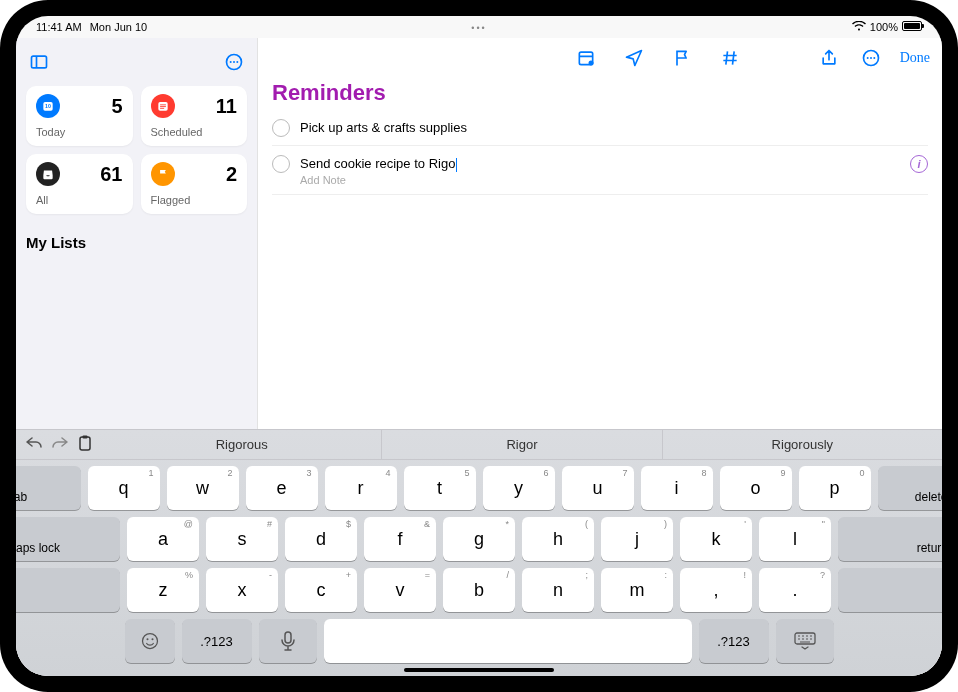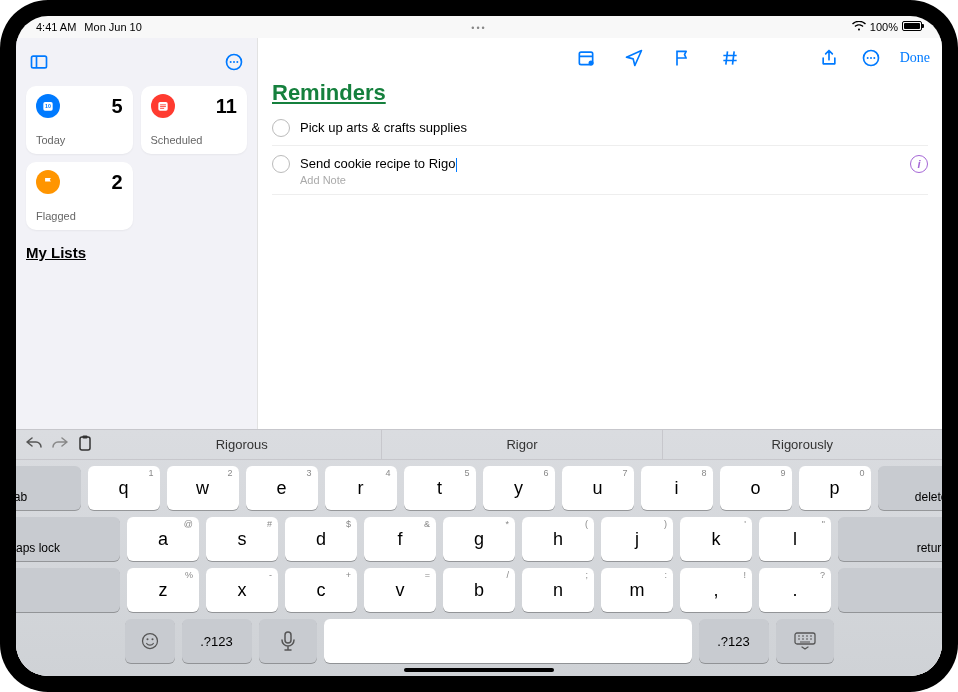--- a/index.html
+++ b/index.html
@@ -33,29 +33,29 @@
   .sidebar-toolbar { display: flex; justify-content: space-between; align-items: center; height: 32px; }
   .icon-btn { width: 26px; height: 26px; display: flex; align-items: center; justify-content: center; color: #007aff; }
   .icon-btn svg { width: 20px; height: 20px; }
   
   .card-grid { display: flex; flex-wrap: wrap; gap: 8px; margin-top: 8px; }
   .card { background: #fff; border-radius: 10px; padding: 8px 10px; width: calc(50% - 4px); box-shadow: 0 1px 2px rgba(0,0,0,0.05); display: flex; flex-direction: column; }
   .card-row { display: flex; align-items: center; justify-content: space-between; }
   .card-icon { width: 24px; height: 24px; border-radius: 12px; display: flex; align-items: center; justify-content: center; }
   .card-icon svg { width: 14px; height: 14px; fill: #fff; }
   .card-count { font-size: 20px; font-weight: 700; }
-  .card-label { margin-top: 16px; font-size: 11px; color: #666; }
-  .lists-header { margin-top: 14px; font-weight: 700; font-size: 15px; text-decoration: underline; }
+  .card-label { margin-top: 8px; font-size: 11px; color: #666; }
+  .lists-header { margin-top: 20px; font-weight: 700; font-size: 15px; }
   
   .main-toolbar { height: 32px; display: flex; align-items: center; justify-content: space-between; padding: 0 12px; margin-top: 4px; }
   .toolbar-center { display: flex; gap: 22px; margin-left: 230px; }
   .toolbar-right { display: flex; gap: 16px; align-items: center; }
   .toolbar-right .icon-btn, .toolbar-center .icon-btn { color: #007aff; }
   .link-text { color: #007aff; font-size: 14px; font-weight: 500; font-family: Liberation Serif, serif; }
-  .main-title { font-size: 22px; font-weight: 700; color: #15803d; padding: 6px 14px 4px; text-decoration: underline; }
+  .main-title { font-size: 22px; font-weight: 700; color: #a21caf; padding: 6px 14px 4px; }
   
   .list { padding: 0 14px; }
   .row { display: flex; align-items: flex-start; gap: 10px; padding: 8px 0; border-bottom: 1px solid #eee; }
   .circle { width: 18px; height: 18px; border: 1.5px solid #bbb; border-radius: 50%; margin-top: 1px; flex: none; }
   .row-body { flex: 1; }
   .row-title { font-size: 13px; color: #000; }
   .cursor { display: inline-block; width: 1px; height: 14px; background: #007aff; vertical-align: middle; margin-left: 1px; animation: blink 1s infinite; }
   @keyframes blink { 50% { opacity: 0; } }
   .row-note { font-size: 11px; color: #aaa; margin-top: 2px; }
   .info-icon { width: 18px; height: 18px; border: 1.5px solid #a566d6; border-radius: 50%; display: flex; align-items: center; justify-content: center; color: #a566d6; font-size: 11px; font-style: italic; flex: none; margin-top: 1px; font-weight: 600; }
@@ -77,21 +77,21 @@
   .home-indicator { position: absolute; bottom: 4px; left: 50%; transform: translateX(-50%); width: 150px; height: 4px; background: #000; border-radius: 2px; }
 </style>
 </head>
 <body>
 
 <div class="device">
   <div class="screen">
 
     <div class="status-bar">
       <div class="status-left">
-        <span>4:41 AM</span>
+        <span>11:41 AM</span>
         <span>Mon Jun 10</span>
       </div>
       <span class="three-dots">•••</span>
       <div class="status-right">
         <span>
           <svg width="14" height="10" viewBox="0 0 14 10">
               <path d="M7 9.5c.6 0 1-.5 1-1s-.4-1-1-1-1 .5-1 1 .4 1 1 1zM3.5 6c2-2 5-2 7 0l1-1c-2.5-2.5-6.5-2.5-9 0zM1 3.5c3.3-3.3 8.7-3.3 12 0l1-1C10.2-1.3 3.8-1.3 0 2.5z" fill="#000"></path>
             </svg>
         </span>
         <span>100%</span>
@@ -143,20 +143,31 @@
                     <line x1="7" y1="13" x2="17" y2="13" stroke="currentColor" stroke-width="1.5"></line>
                     <line x1="7" y1="16" x2="14" y2="16" stroke="currentColor" stroke-width="1.5"></line>
                   </svg>
                 </span>
                 <span class="card-count">11</span>
               </div>
               <div class="card-label">Scheduled</div>
             </div>
             <div class="card">
               <div class="card-row">
+                <span class="card-icon" style="background:#222;color:#222">
+                  <svg viewBox="0 0 24 24">
+                    <path d="M4 14h5l1 2h4l1-2h5v5a2 2 0 0 1-2 2H6a2 2 0 0 1-2-2zM5 6h14l1 8H4z" fill="#fff"></path>
+                  </svg>
+                </span>
+                <span class="card-count">61</span>
+              </div>
+              <div class="card-label">All</div>
+            </div>
+            <div class="card">
+              <div class="card-row">
                 <span class="card-icon" style="background:#ff9500;color:#ff9500">
                   <svg viewBox="0 0 24 24">
                     <path d="M7 4v16M7 5h10l-2 3 2 3H7" fill="#fff"></path>
                   </svg>
                 </span>
                 <span class="card-count">2</span>
               </div>
               <div class="card-label">Flagged</div>
             </div>
           </div>

